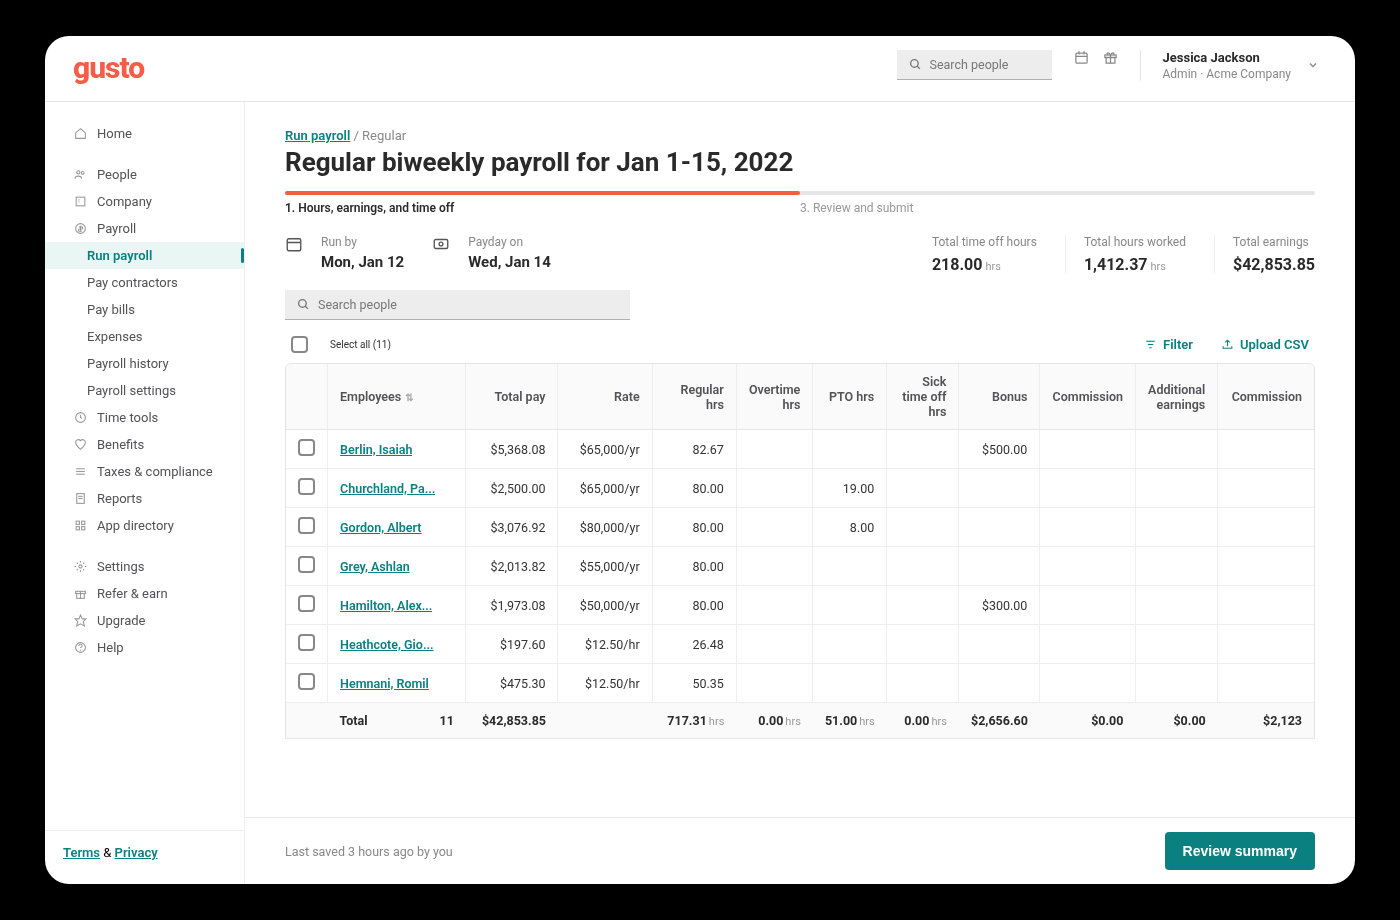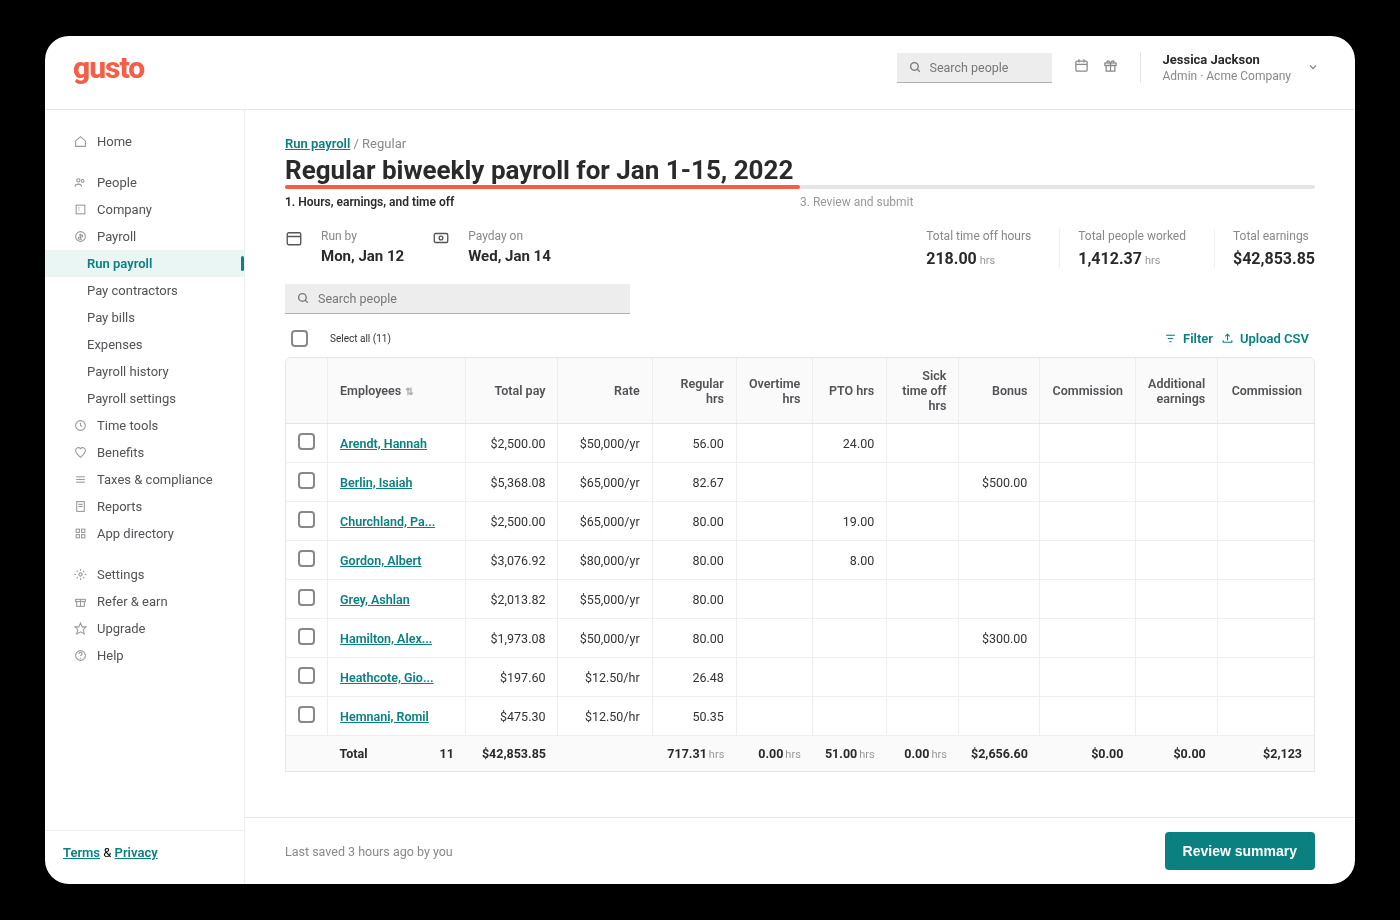--- a/index.html
+++ b/index.html
@@ -19,22 +19,22 @@
     background: #fff;
     border-radius: 24px;
     overflow: hidden;
     box-shadow: 0 8px 40px rgba(0,0,0,.4);
     display: flex;
     flex-direction: column;
   }
   
   .header {
     display: flex;
-    align-items: center;
-    padding: 14px 28px 24px 28px;
+    align-items: flex-start;
+    padding: 14px 28px 16px 28px;
     border-bottom: 1px solid #e5e5e5;
   }
   .logo {
     font-size: 30px;
     font-weight: 800;
     color: #f45d48;
     letter-spacing: -1px;
     flex: 0 0 auto;
   }
   .header-spacer { flex: 1; }
@@ -98,21 +98,21 @@
     border-top:1px solid #eee;
     font-size:13px;
   }
   .footer-links a { color:#0a8080; font-weight:600; text-decoration:underline; }
 
   
   .main { flex:1; display:flex; flex-direction:column; overflow:hidden; }
   .content { padding: 26px 40px 0 40px; flex:1; overflow:hidden; display:flex; flex-direction:column;}
   .crumb { font-size:13px; color:#888; margin-bottom:4px;}
   .crumb a { color:#0a8080; font-weight:600; text-decoration:underline;}
-  h1.page-title { font-size:26px; font-weight:700; color:#2a2a2a; }
+  h1.page-title { font-size:26px; font-weight:700; color:#2a2a2a; margin-bottom:14px;}
   .progress {
     height:4px; background:#e5e5e5; border-radius:2px; position:relative; margin-bottom:6px;
   }
   .progress .bar { position:absolute; left:0; top:0; bottom:0; width:50%; background:#f45d48; border-radius:2px;}
   .steps { display:flex; font-size:12px; color:#2a2a2a; margin-bottom:14px;}
   .steps .s1 { flex:0 0 50%; font-weight:600;}
   .steps .s2 { color:#999;}
   .summary-row {
     display:flex; align-items:flex-start; padding: 6px 0 16px 0;
   }
@@ -132,21 +132,21 @@
     padding:7px 12px; width:345px; font-size:12.5px; color:#777;
     margin-bottom:12px;
   }
   .table-search svg{margin-right:8px;}
 
   .tools-row{ display:flex; align-items:center; padding: 4px 6px 10px 6px;}
   .checkbox{
     width:17px; height:17px; border:2px solid #888; border-radius:4px; display:inline-block;
   }
   .select-all{ display:flex; align-items:center; gap:22px; font-size:10px; color:#333;}
-  .right-tools{ margin-left:auto; display:flex; gap:8px; font-size:13px; color:#0a8080; font-weight:600;justify-content:center;}
+  .right-tools{ margin-left:auto; display:flex; gap:28px; font-size:13px; color:#0a8080; font-weight:600;justify-content:center;}
   .right-tools span{ display:flex; align-items:center; gap:6px; cursor:pointer;}
 
   
   .table-wrap{ border:1px solid #e5e5e5; border-radius:6px 6px 0 0; overflow:hidden;}
   table{ border-collapse:collapse; width:100%; font-size:12.5px;}
   thead th{
     background:#fafafa; text-align:left; font-weight:600; color:#525257;
     padding:10px 12px; border-bottom:1px solid #e5e5e5; border-right:1px solid #eee;
     vertical-align: middle;
   }
@@ -408,21 +408,21 @@
               <div class="lab">Payday on</div>
               <div class="val">Wed, Jan 14</div>
             </div>
           </div>
           <div class="sr-right">
             <div class="metric">
               <div class="lab">Total time off hours</div>
               <div class="val"><span>218.00</span><span class="unit">hrs</span></div>
             </div>
             <div class="metric">
-              <div class="lab">Total people worked</div>
+              <div class="lab">Total hours worked</div>
               <div class="val"><span>1,412.37</span><span class="unit">hrs</span></div>
             </div>
             <div class="metric">
               <div class="lab">Total earnings</div>
               <div class="val">$42,853.85</div>
             </div>
           </div>
         </div>
 
         <div class="table-search">
@@ -469,34 +469,20 @@
                 <th class="col-ot num">Overtime hrs</th>
                 <th class="col-pto num">PTO hrs</th>
                 <th class="col-sick num">Sick time off hrs</th>
                 <th class="col-bonus num">Bonus</th>
                 <th class="col-comm num">Commission</th>
                 <th class="col-add num">Additional earnings</th>
                 <th class="col-reimb num">Commission</th>
               </tr>
             </thead>
             <tbody id="tbody">
-                <tr>
-                  <td class="col-chk"><span class="checkbox"></span></td>
-                  <td><a class="emp-link">Arendt, Hannah</a></td>
-                  <td class="num">$2,500.00</td>
-                  <td class="num">$50,000/yr</td>
-                  <td class="num">56.00</td>
-                  <td class="num"></td>
-                  <td class="num">24.00</td>
-                  <td class="num"></td>
-                  <td class="num"></td>
-                  <td class="num"></td>
-                  <td class="num"></td>
-                  <td class="num"></td>
-                </tr>
                 <tr>
                   <td class="col-chk"><span class="checkbox"></span></td>
                   <td><a class="emp-link">Berlin, Isaiah</a></td>
                   <td class="num">$5,368.08</td>
                   <td class="num">$65,000/yr</td>
                   <td class="num">82.67</td>
                   <td class="num"></td>
                   <td class="num"></td>
                   <td class="num"></td>
                   <td class="num">$500.00</td>

